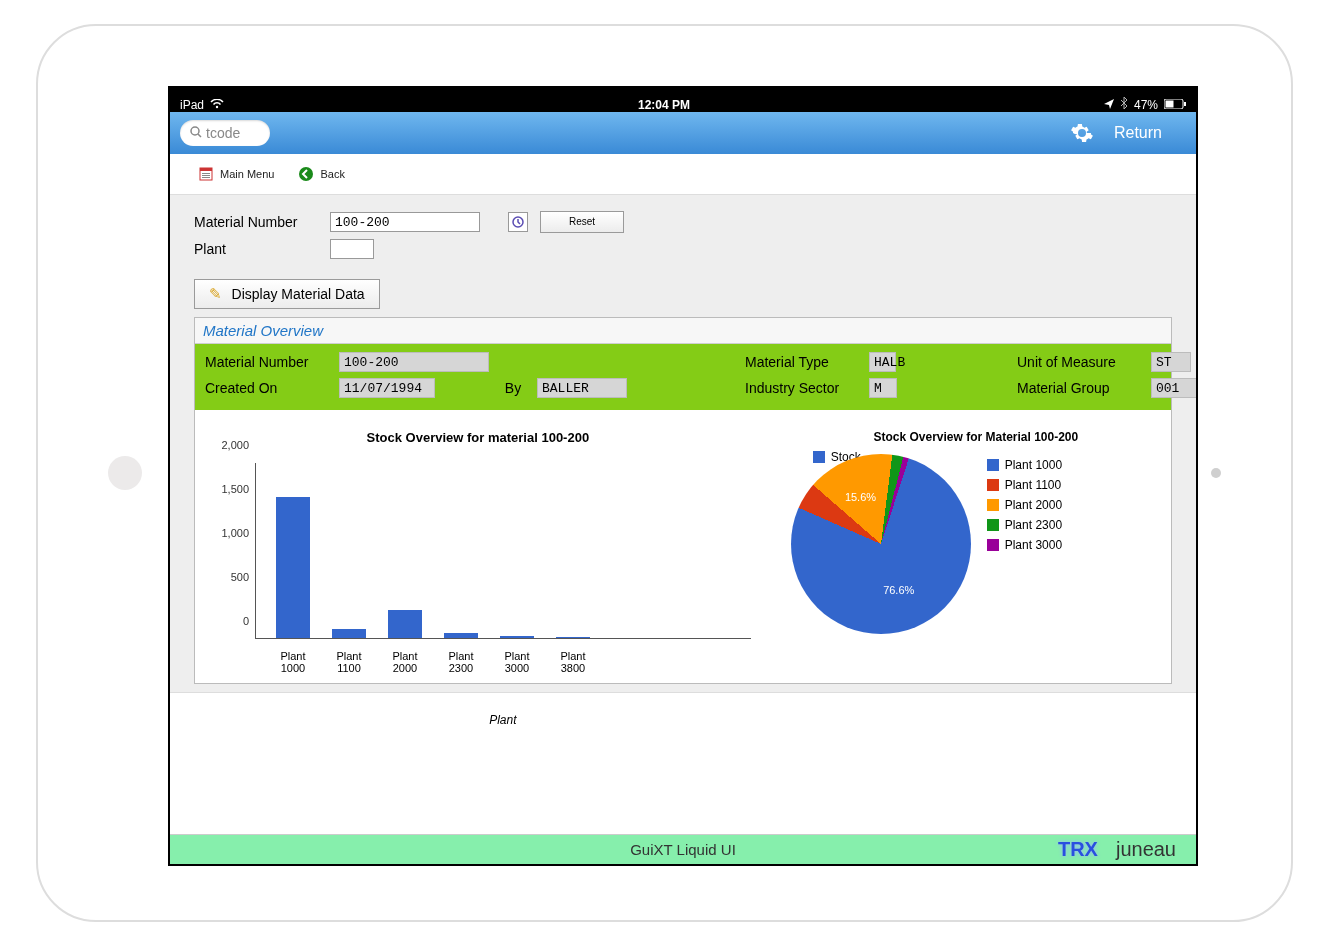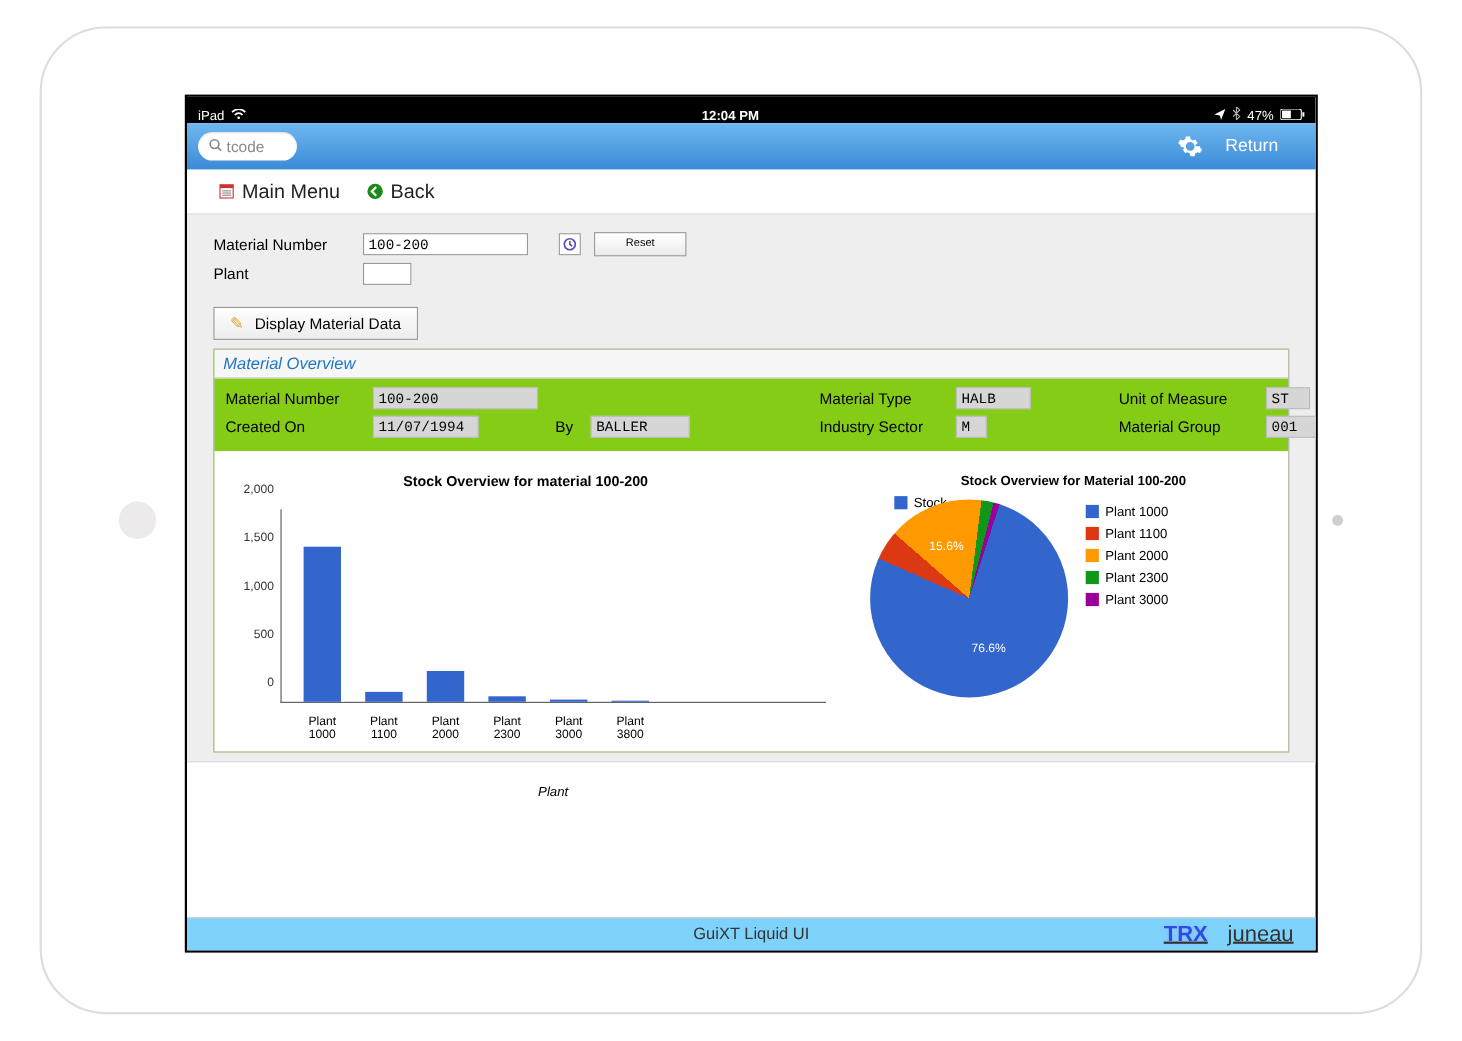--- a/index.html
+++ b/index.html
@@ -54,21 +54,21 @@
     text-shadow:0 -1px 0 rgba(0,0,0,0.3);
     pointer-events:none;
   }
   .header-right { margin-left:auto; display:flex; align-items:center; gap:20px; margin-right:34px; }
   .gear-icon svg { width:24px; height:24px; display:block; }
   .return-lbl { font-size:16px; color:#fff; }
 
   
   .toolbar {
     background:#fff; height:40px; display:flex; align-items:center; gap:24px;
-    padding:0 28px; font-size:18px; color:#222;
+    padding:0 28px; font-size:11px; color:#222;
   }
   .toolbar .item { display:flex; align-items:center; gap:6px; cursor:pointer; }
   .mini-icon { width:16px; height:16px; display:inline-block; }
 
   
   .sap-area { background:#eeeeee; padding:16px 24px 8px 24px; border-top:1px solid #ddd; border-bottom:1px solid #ddd; }
   .field-row { display:flex; align-items:center; gap:8px; margin-bottom:6px; font-size:14px; }
   .field-row label { width:128px; display:inline-block; }
   .sap-input {
     font-family:"Courier New",monospace; font-size:13px; padding:2px 4px;
@@ -129,22 +129,22 @@
   .pie-title { font-size:12px; font-weight:bold; text-align:center; margin-bottom:10px; }
   .pie-row { display:flex; gap:16px; align-items:flex-start; }
   .pie { width:180px; height:180px; border-radius:50%; position:relative; }
   .pie-lbl { position:absolute; font-size:11px; color:#fff; }
   .pie-legend { font-size:12px; display:flex; flex-direction:column; gap:6px; margin-top:4px;}
   .pie-legend .row { display:flex; align-items:center; gap:6px; }
 
   
   .footer {
     position:absolute; left:0; right:0; bottom:0; height:30px;
-    background:#7dd3fc; border-top:1px solid #ccc;
-    display:flex; align-items:center; font-size:15px; color:#333;text-decoration:underline;
+    background:#86efac; border-top:1px solid #ccc;
+    display:flex; align-items:center; font-size:15px; color:#333;
   }
   .footer .center-text { position:absolute; left:0; right:0; text-align:center; }
   .footer .right { margin-left:auto; display:flex; gap:18px; align-items:center; margin-right:20px; font-size:20px; }
   .trx { color:#2a4fe0; font-weight:bold; text-shadow:0 0 4px #99b2ff; }
 </style>
 </head>
 <body>
 
 <div class="device-frame">
   <div class="device-border">
@@ -255,21 +255,21 @@
         
         <div class="overview-sec">
           <div class="sec-title">Material Overview</div>
           <div class="ov-grid">
             <span>Material Number</span>
             <span class="ro">100-200</span>
             <span></span>
               <span></span>
             <span></span>
             <span>Material Type</span>
-            <span class="ro" style="width:68px">HALB</span>
+            <span class="ro" style="width:27px">HALB</span>
             <span></span>
             <span>Unit of Measure</span>
             <span class="ro" style="width:40px">ST</span>
 
             <span>Created On</span>
             <span class="ro" style="width:96px">11/07/1994</span>
             <span style="text-align:center">By</span>
             <span class="ro" style="width:90px">BALLER</span>
             <span></span>
             <span>Industry Sector</span>

